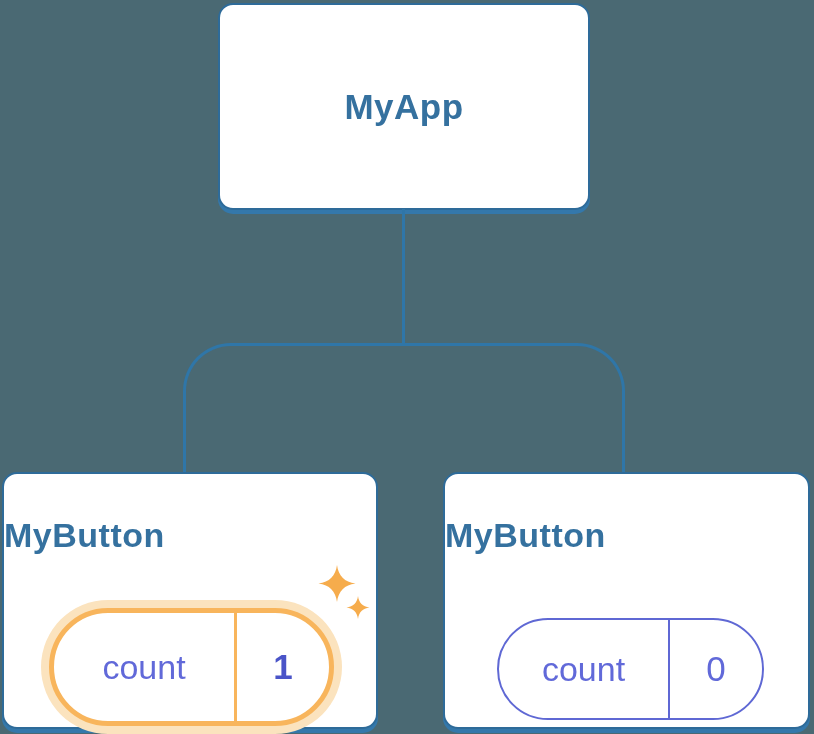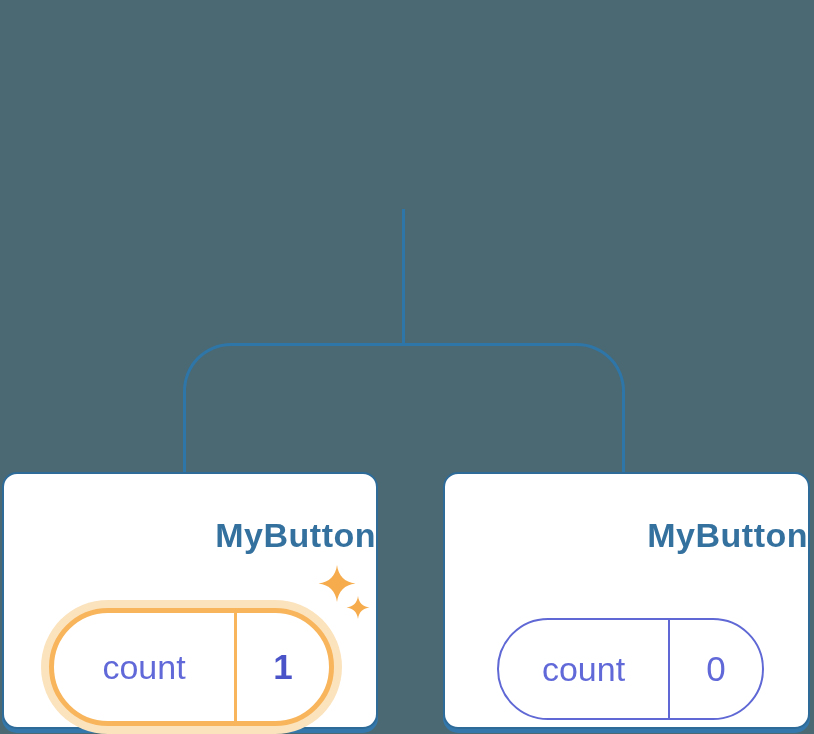--- a/index.html
+++ b/index.html
@@ -56,21 +56,21 @@
     left: 183px; top: 343px;
     width: 442px; height: 131px;
     border-top: 3px solid var(--connector);
     border-left: 3px solid var(--connector);
     border-right: 3px solid var(--connector);
     border-radius: 48px 48px 0 0;
   }
   .card-child {
     top: 472px;
     width: 376px; height: 257px;
-    display: flex; flex-direction: column; align-items: flex-end;
+    display: flex; flex-direction: column; align-items: flex-start;
   }
   .card-child-left { left: 2px; }
   .card-child-right { left: 443px; width: 367px; }
   .child-label {
     margin-top: 42px;
     color: var(--label-text);
     font-size: 34px;
     font-weight: 700;
     letter-spacing: 0.5px;
   }
@@ -116,20 +116,23 @@
     left: 303px; top: 89px;
     width: 66px; height: 66px;
     pointer-events: none;
   }
 </style>
 </head>
 <body>
 
 <div class="canvas">
 
+  <div class="card card-root">
+    <span class="node-label">MyApp</span>
+  </div>
 
   <div class="stem"></div>
   <div class="branch"></div>
 
   <div class="card card-child card-child-left">
     <span class="node-label child-label">MyButton</span>
     <div class="pill pill-highlighted">
       <span class="pill-key">count</span>
       <div class="pill-divider"></div>
       <span class="pill-value">1</span>

